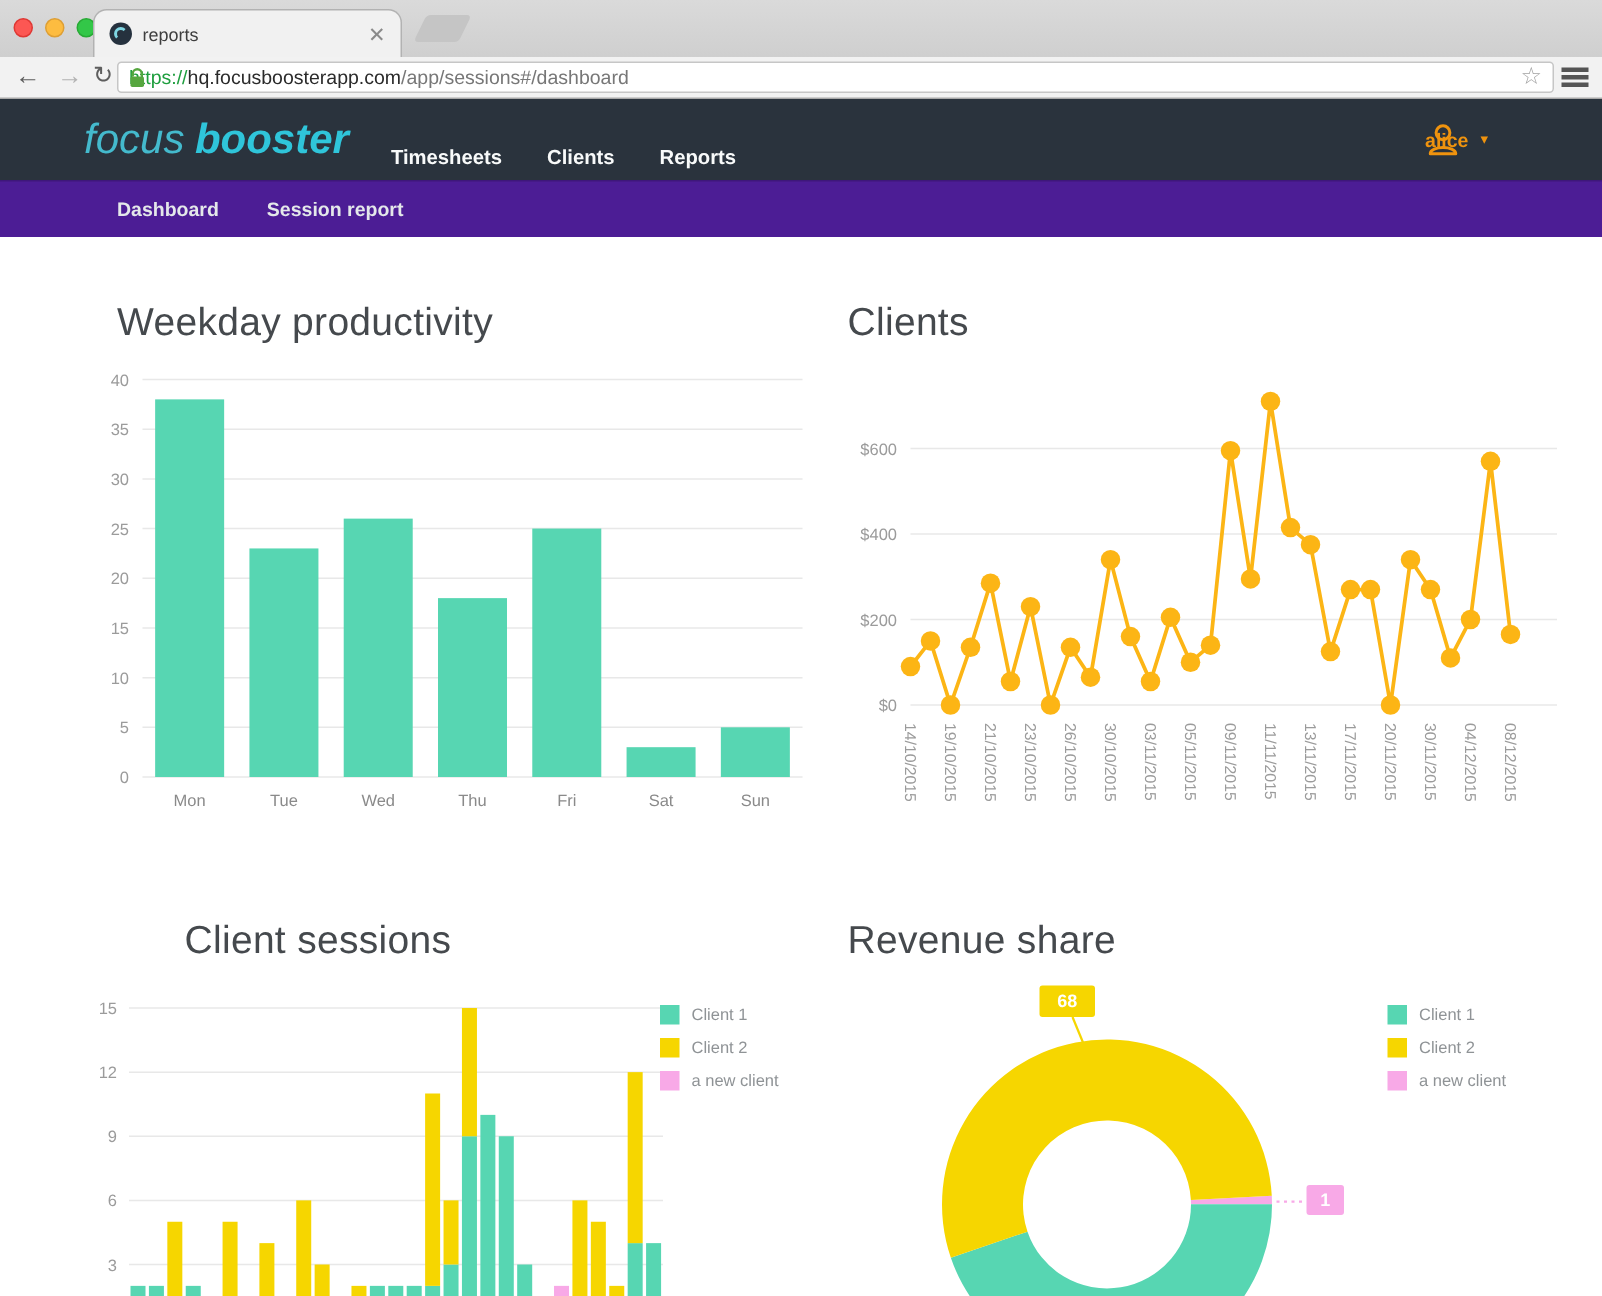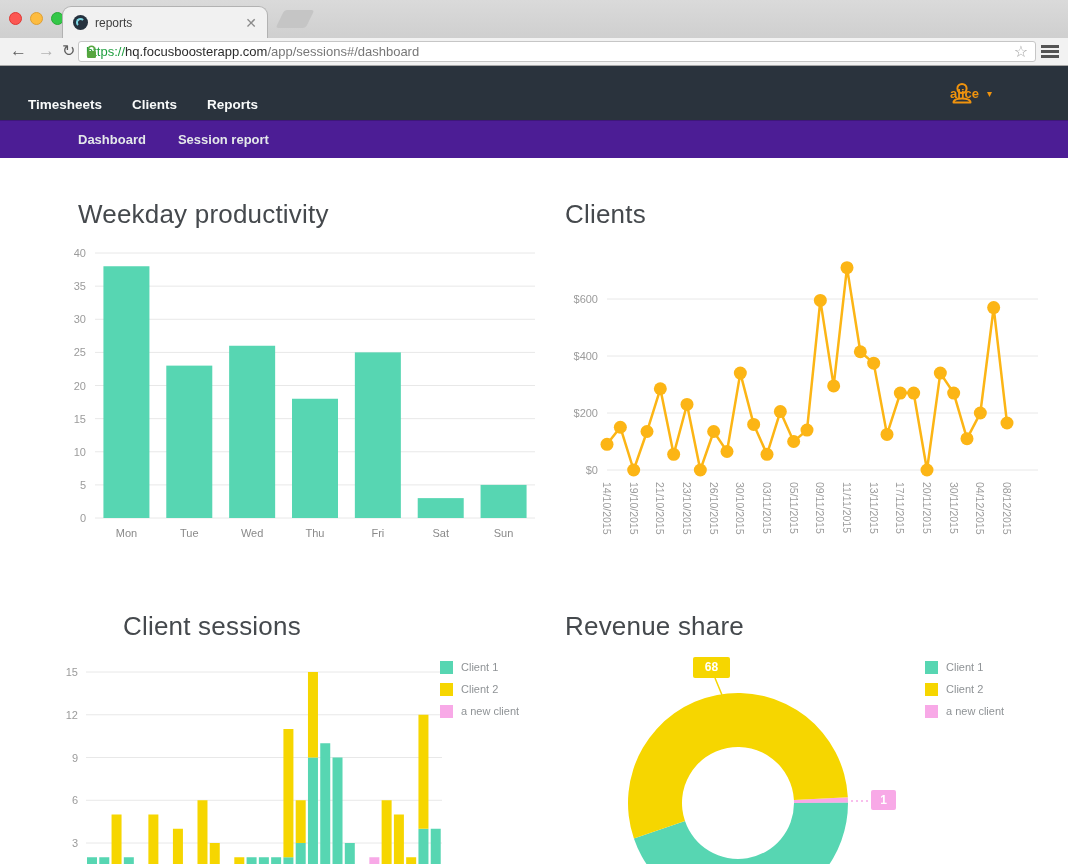--- a/index.html
+++ b/index.html
@@ -73,21 +73,21 @@
   #chart-revenue { left:560px; top:238px; }
   #chart-sessions { left:54px; top:653px; }
   #chart-share { left:615px; top:640px; }
   svg text { font-family:"Liberation Sans", sans-serif; }
   .tick { font-size:11px; fill:#9B9B9B; }
   .tick2 { font-size:11px; fill:#8A8A8A; }
   .dtick { font-size:10.5px; fill:#9B9B9B; }
   .legend { position:absolute; }
   #legend-sessions { left:440px; top:661px; }
   #legend-share { left:925px; top:661px; }
-  .lg-row { display:flex; align-items:flex-start; gap:8px; height:22px; }
+  .lg-row { display:flex; align-items:flex-end; gap:8px; height:22px; }
   .lg-sw { width:13px; height:13px; display:inline-block; }
   .lg-lb { font-size:11px; color:#8F9396; }
   .tt { position:absolute; color:#fff; font-weight:700; font-size:12px;
     text-align:center; border-radius:2px; }
   #tt-68 { left:693px; top:657px; width:37px; height:21px; line-height:21px; background:#F6D600; }
   #tt-1 { left:871px; top:790px; width:25px; height:20px; line-height:20px; background:#F8A9E7; }
 </style>
 </head>
 <body>
 
@@ -113,20 +113,21 @@
       <path d="M2.5 6 V4.2 a3 3 0 0 1 6 0 V6" fill="none" stroke="#56A63F" stroke-width="1.6"></path>
       <rect x="1" y="6" width="9" height="7" rx="1.2" fill="#56A63F"></rect>
     </svg>
     <span class="url-text"><span class="url-proto">https</span><span class="url-sep">://</span><span class="url-host">hq.focusboosterapp.com</span><span class="url-path">/app/sessions#/dashboard</span></span>
     <span class="star">☆</span>
   </div>
 </div>
 <div class="menu-btn"></div>
 
 <div class="mainnav">
+  <div class="logo"><span class="f">focus</span><span class="b">booster</span></div>
   <div class="navitems">
     <span class="navitem">Timesheets</span>
     <span class="navitem">Clients</span>
     <span class="navitem">Reports</span>
   </div>
   <div class="user">
     <svg width="24" height="24" viewBox="0 0 24 24">
       <circle cx="12" cy="7.5" r="4.6" fill="none" stroke="#EF930E" stroke-width="2"></circle>
       <path d="M3.5 21.5 c0-5.5 17-5.5 17 0 z" fill="none" stroke="#EF930E" stroke-width="2" stroke-linejoin="round"></path>
     </svg>

